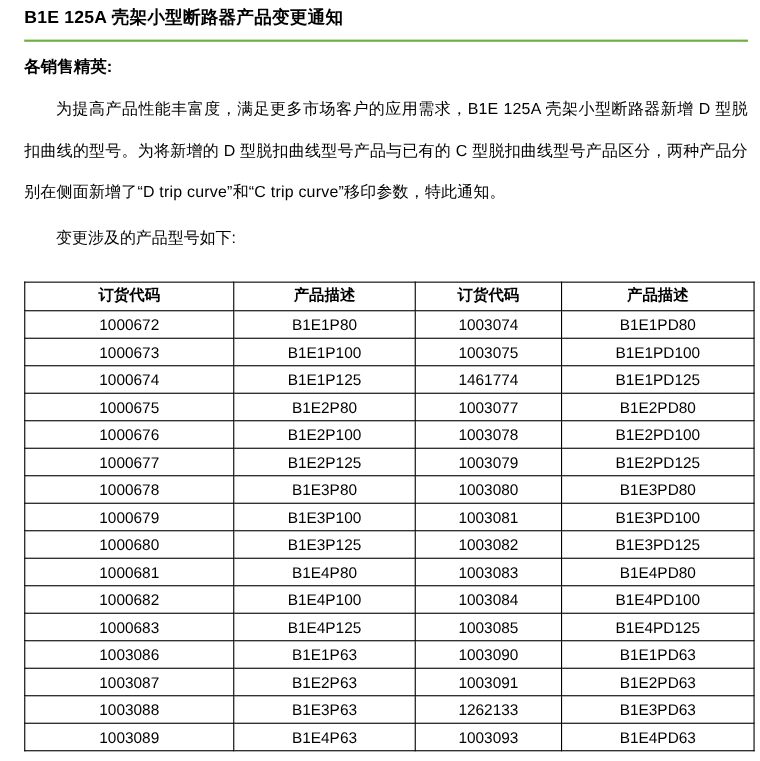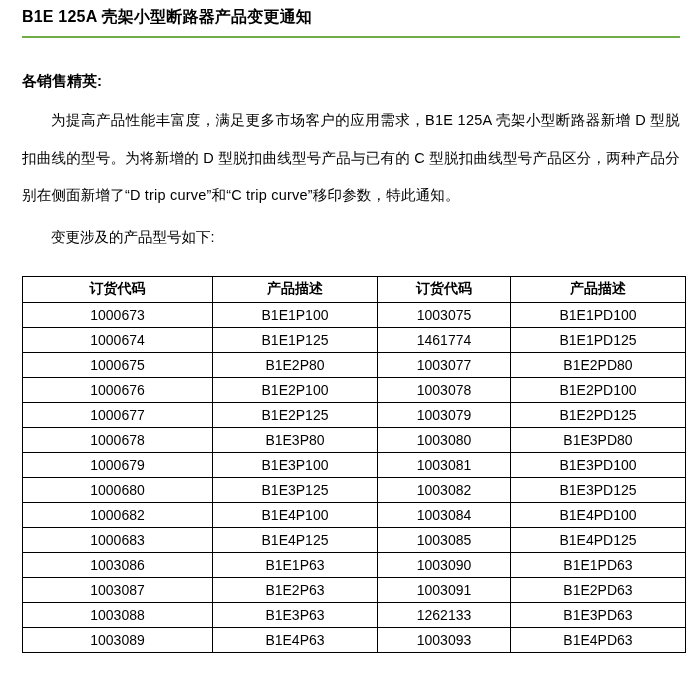--- a/index.html
+++ b/index.html
@@ -26,21 +26,21 @@
     line-height: 20px;
     letter-spacing: 0.2px;
   }
   .title-divider {
     border: none;
     border-top: 2px solid #70ad47;
     margin: 9px 0 0 0;
     width: 658px;
   }
   .salutation {
-    margin-top: 33px;
+    margin-top: 13px;
     font-size: 15px;
     font-weight: 700;
     line-height: 19px;
   }
   .body-paragraph {
     margin: 12px 0 0 0;
     width: 658px;
     font-size: 14.5px;
     line-height: 37.5px;
     text-align: justify;
@@ -104,20 +104,26 @@
     <thead>
       <tr>
         <th>订货代码</th>
         <th>产品描述</th>
         <th>订货代码</th>
         <th>产品描述</th>
       </tr>
     </thead>
     <tbody>
 
+    <tr>
+          <td>1000672</td>
+          <td>B1E1P80</td>
+          <td>1003074</td>
+          <td>B1E1PD80</td>
+        </tr>
         <tr>
           <td>1000673</td>
           <td>B1E1P100</td>
           <td>1003075</td>
           <td>B1E1PD100</td>
         </tr>
         <tr>
           <td>1000674</td>
           <td>B1E1P125</td>
           <td>1461774</td>
@@ -153,20 +159,26 @@
           <td>1003081</td>
           <td>B1E3PD100</td>
         </tr>
         <tr>
           <td>1000680</td>
           <td>B1E3P125</td>
           <td>1003082</td>
           <td>B1E3PD125</td>
         </tr>
         <tr>
+          <td>1000681</td>
+          <td>B1E4P80</td>
+          <td>1003083</td>
+          <td>B1E4PD80</td>
+        </tr>
+        <tr>
           <td>1000682</td>
           <td>B1E4P100</td>
           <td>1003084</td>
           <td>B1E4PD100</td>
         </tr>
         <tr>
           <td>1000683</td>
           <td>B1E4P125</td>
           <td>1003085</td>
           <td>B1E4PD125</td>

